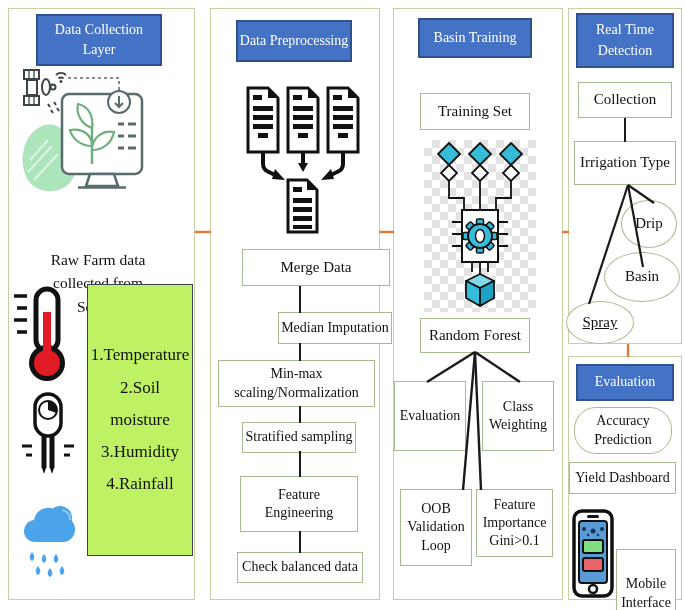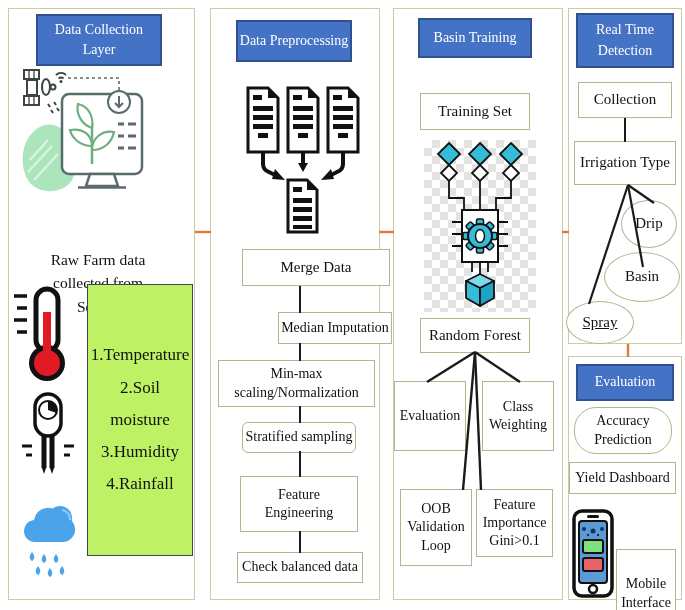--- a/index.html
+++ b/index.html
@@ -162,21 +162,21 @@
         <rect x="49" y="123" width="19" height="5"></rect>
         <rect x="49" y="132" width="19" height="5"></rect>
         <rect x="49" y="141" width="19" height="4"></rect>
       </g>
     </g>
   </svg>
 
   <div class="fbox" style="left:242px;top:249px;width:148px;height:37px;font-size:15px;">Merge Data</div>
   <div class="fbox" style="left:242px;top:312px;width:114px;height:32px;margin-left:36px;">Median Imputation</div>
   <div class="fbox" style="left:218px;top:360px;width:157px;height:47px;">Min-max scaling/Normalization</div>
-  <div class="fbox" style="left:242px;top:422px;width:114px;height:31px;border-radius:6px;">Stratified sampling</div>
+  <div class="fbox" style="left:242px;top:422px;width:114px;height:31px;">Stratified sampling</div>
   <div class="fbox" style="left:240px;top:476px;width:118px;height:56px;">Feature Engineering</div>
   <div class="fbox" style="left:237px;top:552px;width:126px;height:31px;">Check balanced data</div>
 
   <div class="fbox" style="left:420px;top:93px;width:110px;height:37px;font-size:15px;">Training Set</div>
 
   <div class="icon checker" style="left:424px;top:140px;width:112px;height:172px;">
     <svg width="112" height="172" viewBox="0 0 112 172">
 
       <g stroke="#111" stroke-width="1.8" fill="none">
         <path d="M25,41 L25,58 L40,58 L40,70"></path>

